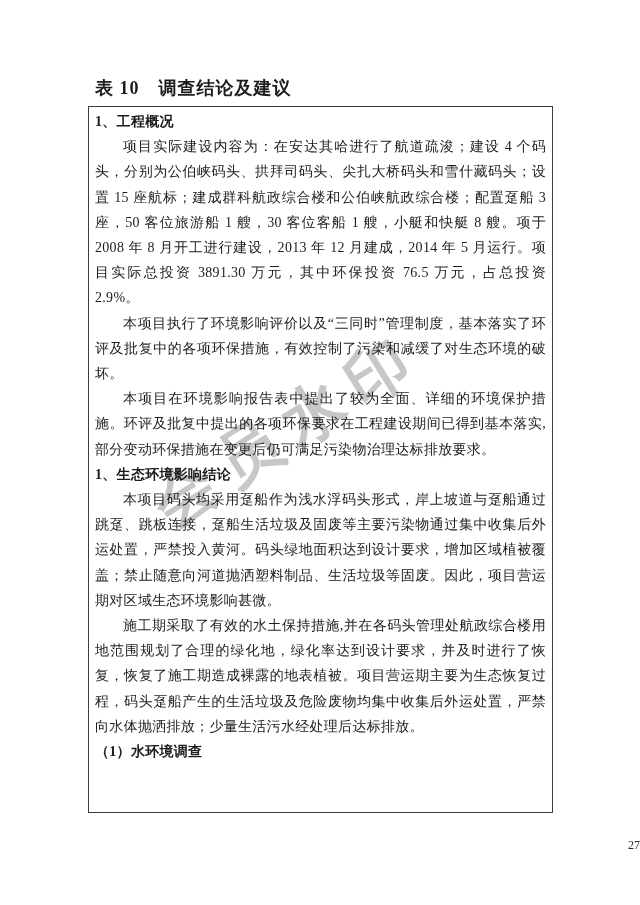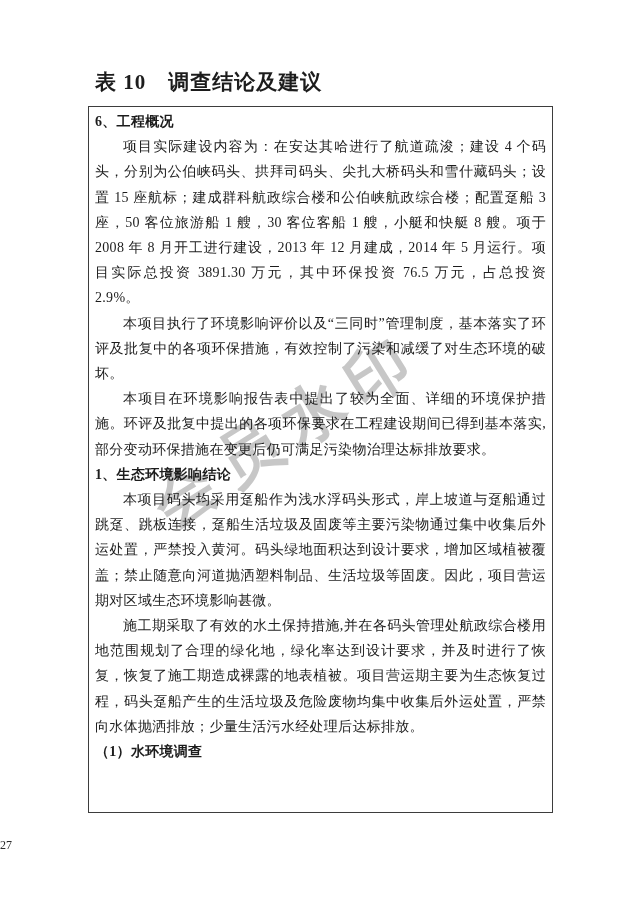--- a/index.html
+++ b/index.html
@@ -25,22 +25,22 @@
     font-weight: bold;
     letter-spacing: 14px;
     color: #c7c7c7;
     white-space: nowrap;
     z-index: 0;
     user-select: none;
   }
   .doc-title {
     position: absolute;
     left: 95px;
-    top: 68px;
-    font-size: 21px;
+    top: 76px;
+    font-size: 18px;
     font-weight: bold;
     letter-spacing: 1px;
     z-index: 2;
   }
   .content-box {
     position: absolute;
     left: 88px;
     top: 106px;
     width: 465px;
     height: 707px;
@@ -57,37 +57,37 @@
     letter-spacing: 0.3px;
   }
   .block.h { font-weight: bold; text-align: left; }
   .block.h2 { font-weight: bold; text-align: left; font-family: Liberation Serif, serif; }
   .block.p { text-indent: 2em; }
   .page-number {
     position: absolute;
     left: 0;
     top: 838px;
     width: 100%;
-    text-align: left;
+    text-align: right;
     font-size: 12px;
     color: #2b2b2b;
     z-index: 2;
   }
 </style>
 </head>
 <body>
 
 <div class="page">
   <div class="watermark">会员水印</div>
 
   <div class="doc-title">表 10　调查结论及建议</div>
 
   <div class="content-box">
     <div>
-        <div class="block h">6、工程概况</div>
+        <div class="block h">1、工程概况</div>
         <div class="block p">项目实际建设内容为：在安达其哈进行了航道疏浚；建设 4 个码头，分别为公伯峡码头、拱拜司码头、尖扎大桥码头和雪什藏码头；设置 15 座航标；建成群科航政综合楼和公伯峡航政综合楼；配置趸船 3 座，50 客位旅游船 1 艘，30 客位客船 1 艘，小艇和快艇 8 艘。项于 2008 年 8 月开工进行建设，2013 年 12 月建成，2014 年 5 月运行。项目实际总投资 3891.30 万元，其中环保投资 76.5 万元，占总投资 2.9%。</div>
         <div class="block p">本项目执行了环境影响评价以及“三同时”管理制度，基本落实了环评及批复中的各项环保措施，有效控制了污染和减缓了对生态环境的破坏。</div>
         <div class="block p">本项目在环境影响报告表中提出了较为全面、详细的环境保护措施。环评及批复中提出的各项环保要求在工程建设期间已得到基本落实,部分变动环保措施在变更后仍可满足污染物治理达标排放要求。</div>
         <div class="block h">1、生态环境影响结论</div>
         <div class="block p">本项目码头均采用趸船作为浅水浮码头形式，岸上坡道与趸船通过跳趸、跳板连接，趸船生活垃圾及固废等主要污染物通过集中收集后外运处置，严禁投入黄河。码头绿地面积达到设计要求，增加区域植被覆盖；禁止随意向河道抛洒塑料制品、生活垃圾等固废。因此，项目营运期对区域生态环境影响甚微。</div>
         <div class="block p">施工期采取了有效的水土保持措施,并在各码头管理处航政综合楼用地范围规划了合理的绿化地，绿化率达到设计要求，并及时进行了恢复，恢复了施工期造成裸露的地表植被。项目营运期主要为生态恢复过程，码头趸船产生的生活垃圾及危险废物均集中收集后外运处置，严禁向水体抛洒排放；少量生活污水经处理后达标排放。</div>
         <div class="block h2">（1）水环境调查</div>
       </div>
   </div>
 

